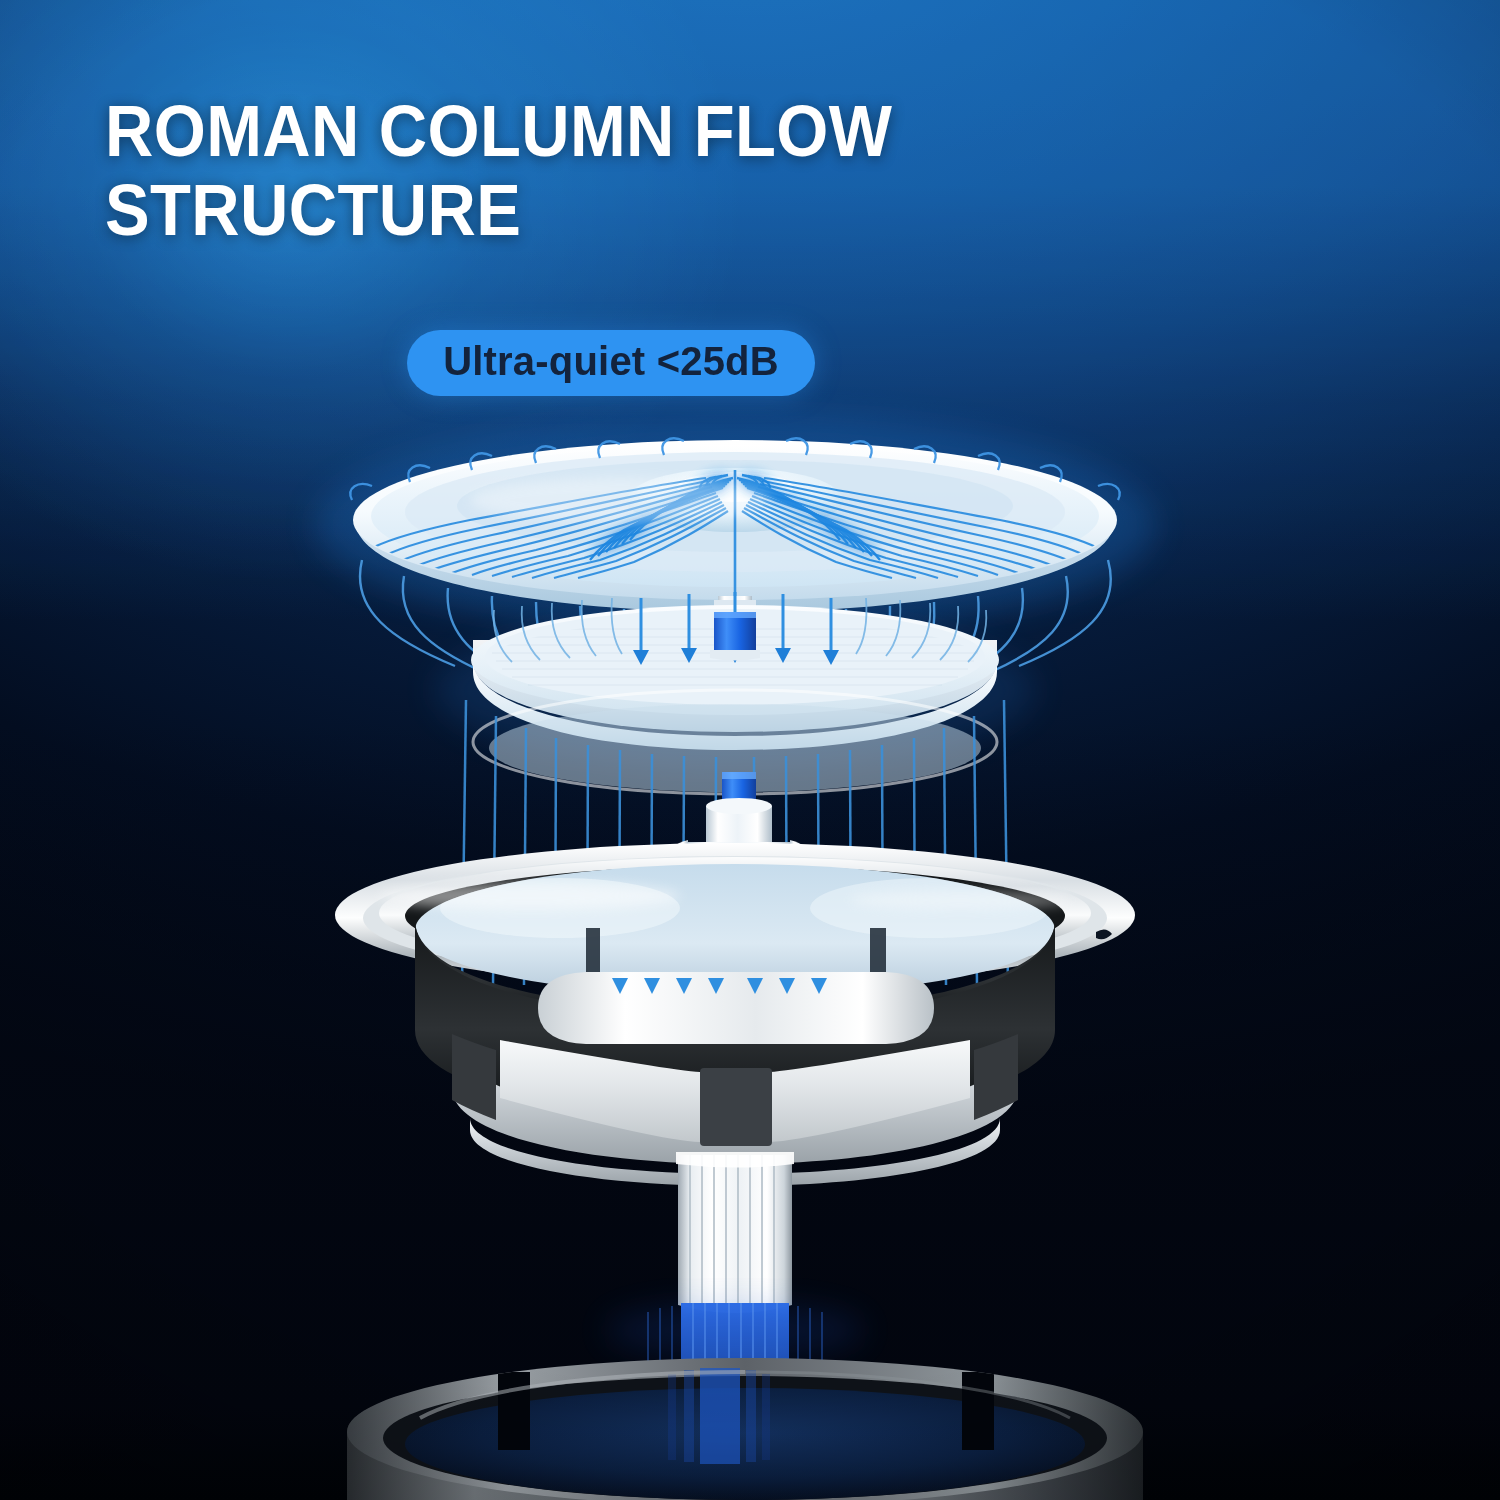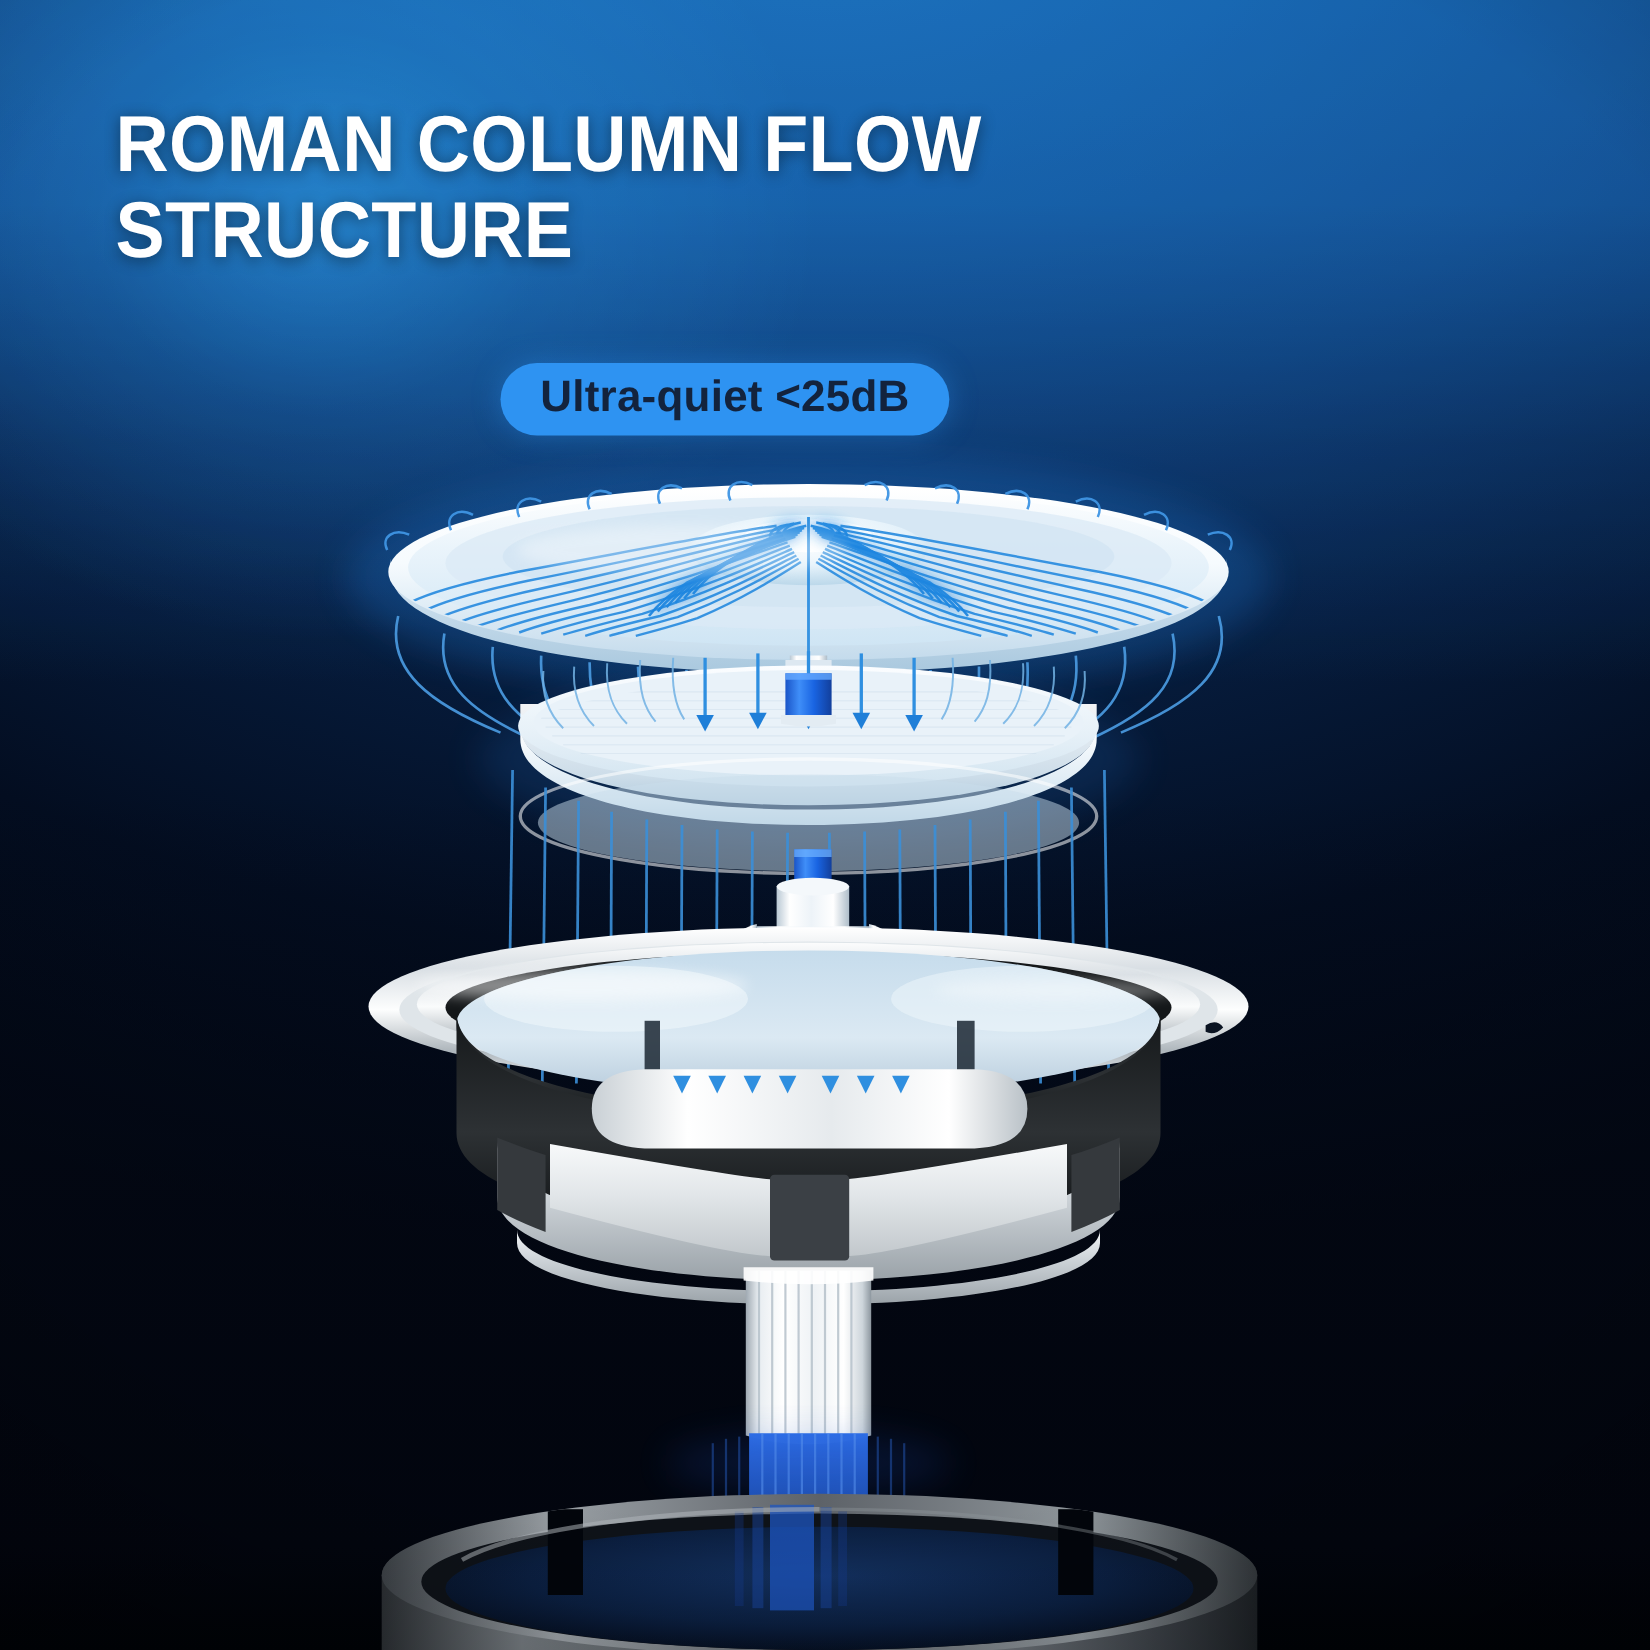--- a/index.html
+++ b/index.html
@@ -44,21 +44,21 @@
     font-size:72px;line-height:1.1;
     font-weight:700;letter-spacing:.4px;
     transform:scaleX(.93);transform-origin:left top;
     text-shadow:0 2px 14px rgba(0,0,0,.45);
     white-space:pre-line;
   }
 
   
   .badge-wrap{
     position:absolute;left:0;top:330px;width:1222px;
-    display:flex;justify-content:center;padding-left:48px;
+    display:flex;justify-content:center;
   }
   .badge{
     display:inline-flex;align-items:center;justify-content:center;
     padding:9px 36px 12px 36px;
     border-radius:40px;
     background:#2e93f2;
     color:#13233d;
     font-size:40px;font-weight:700;letter-spacing:.2px;
     box-shadow:0 0 26px rgba(46,147,242,.38);
   }

